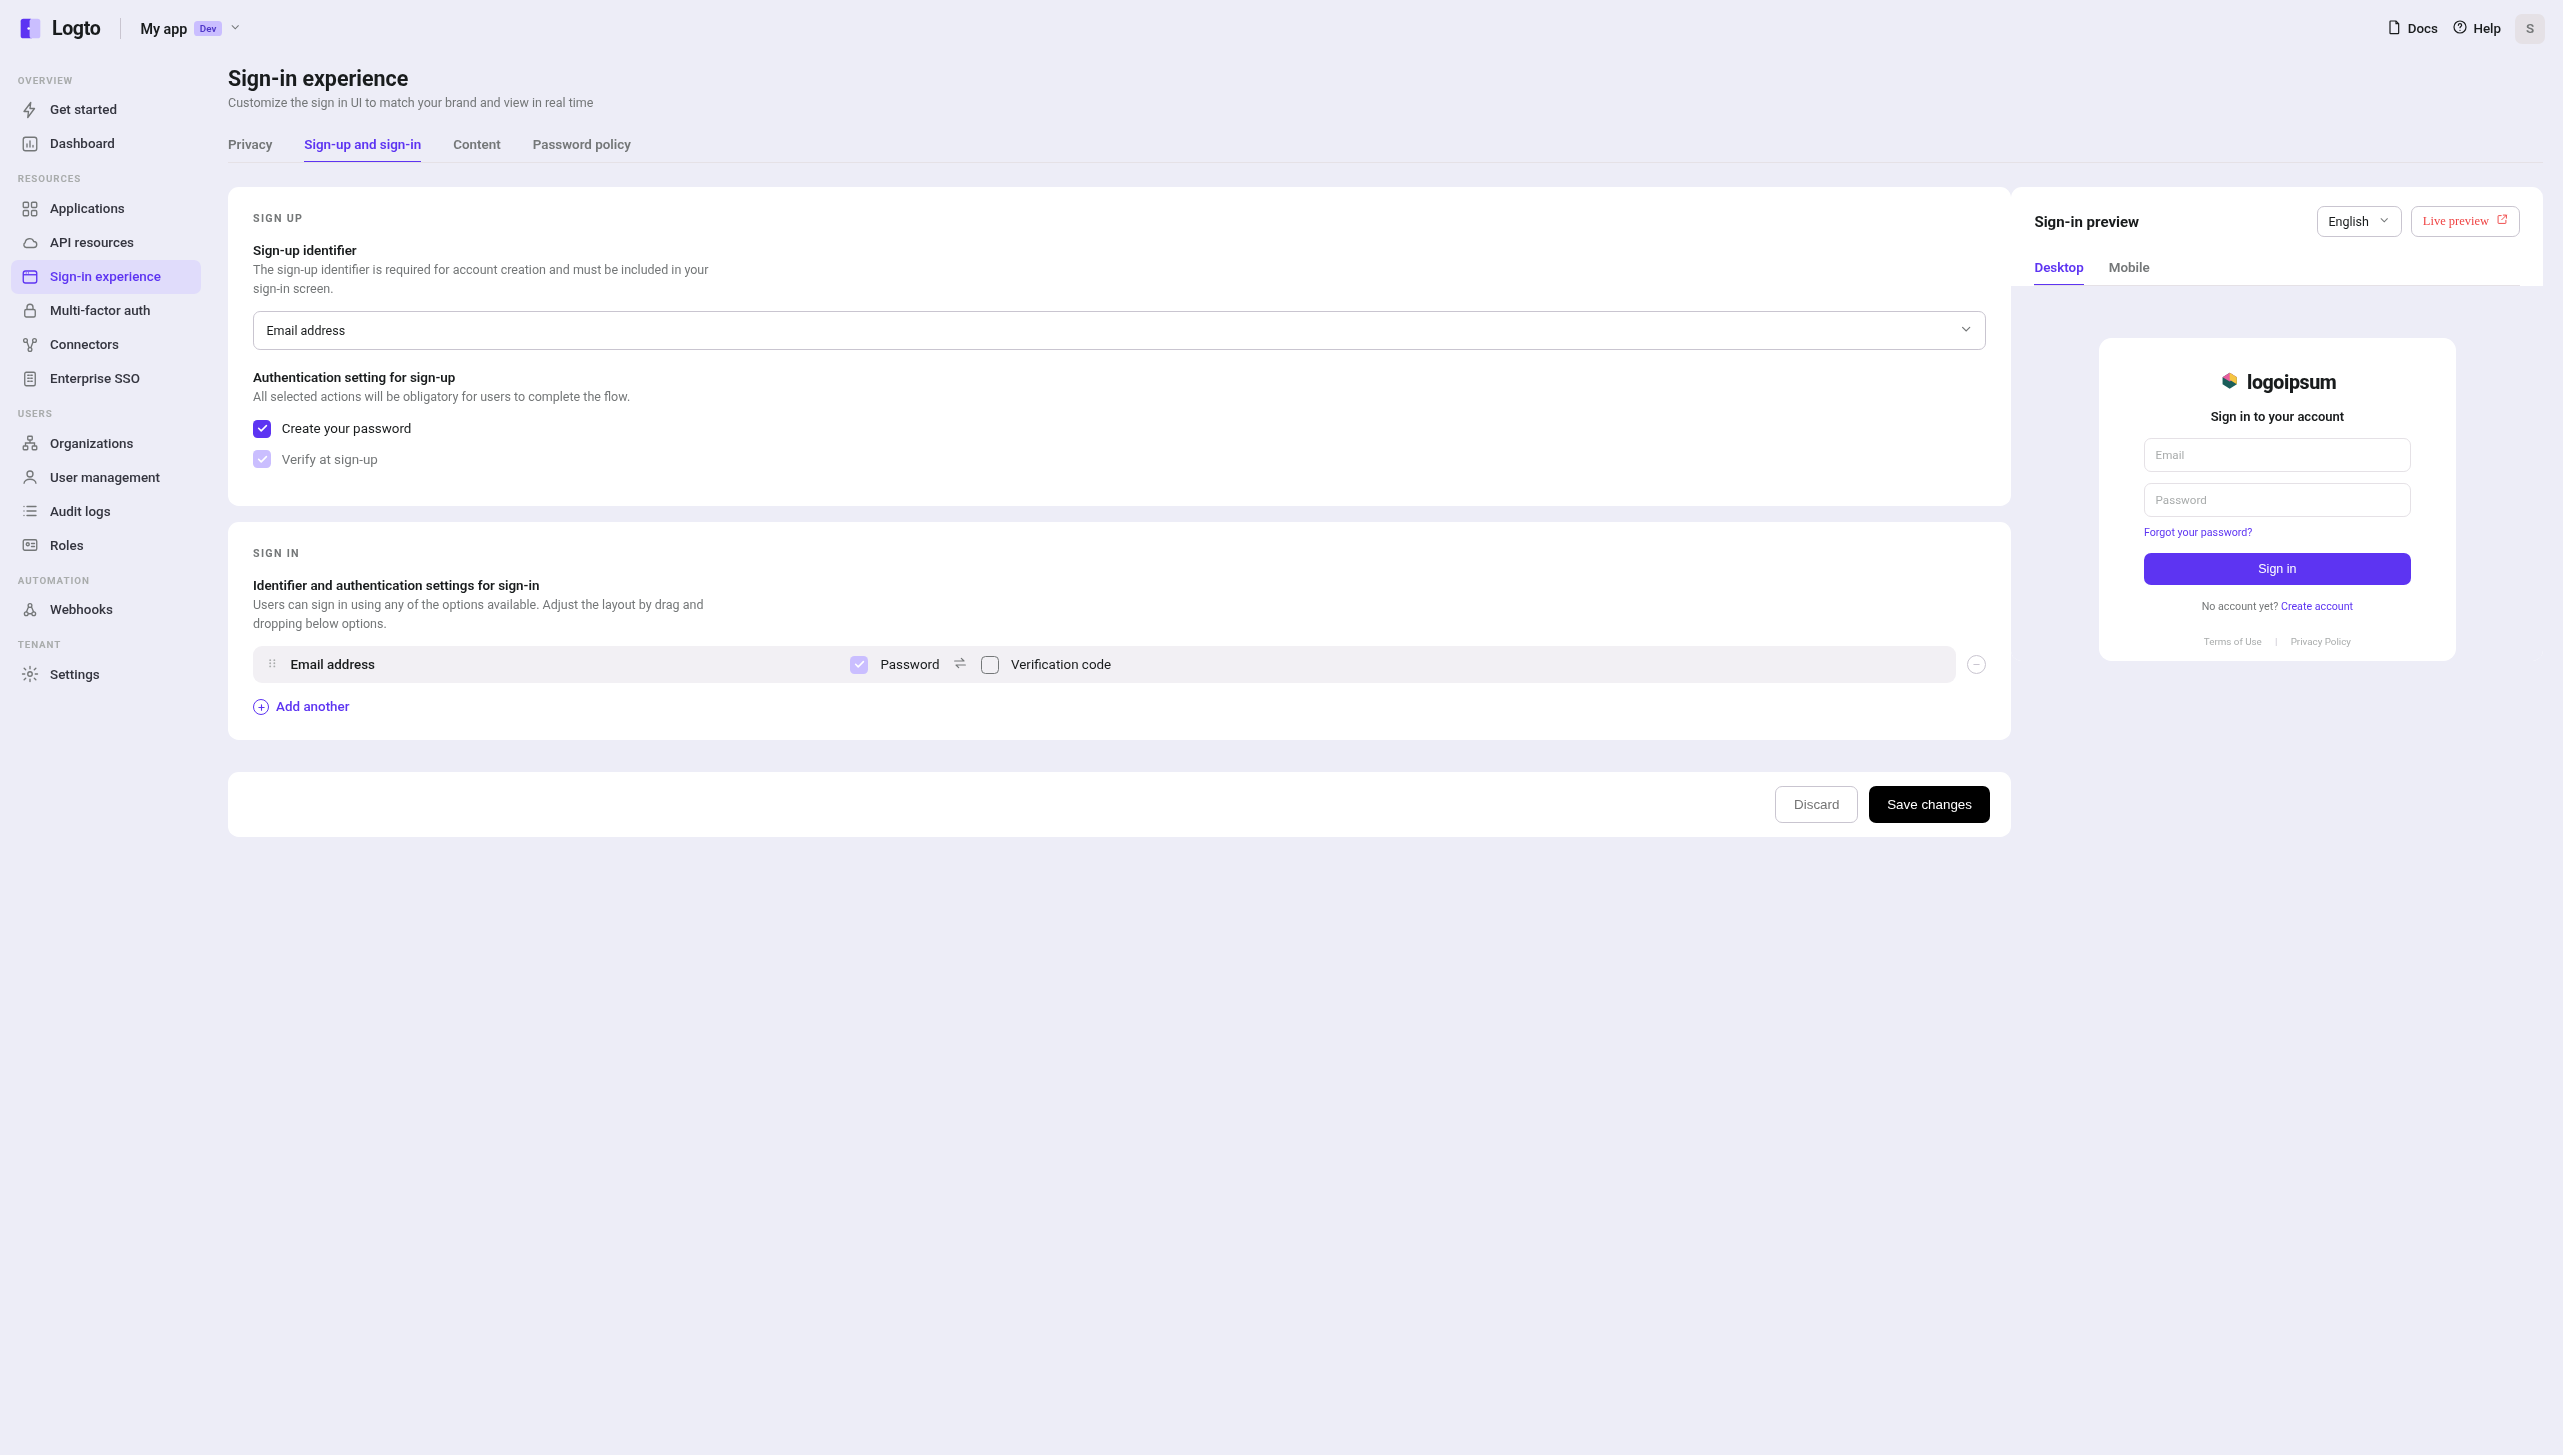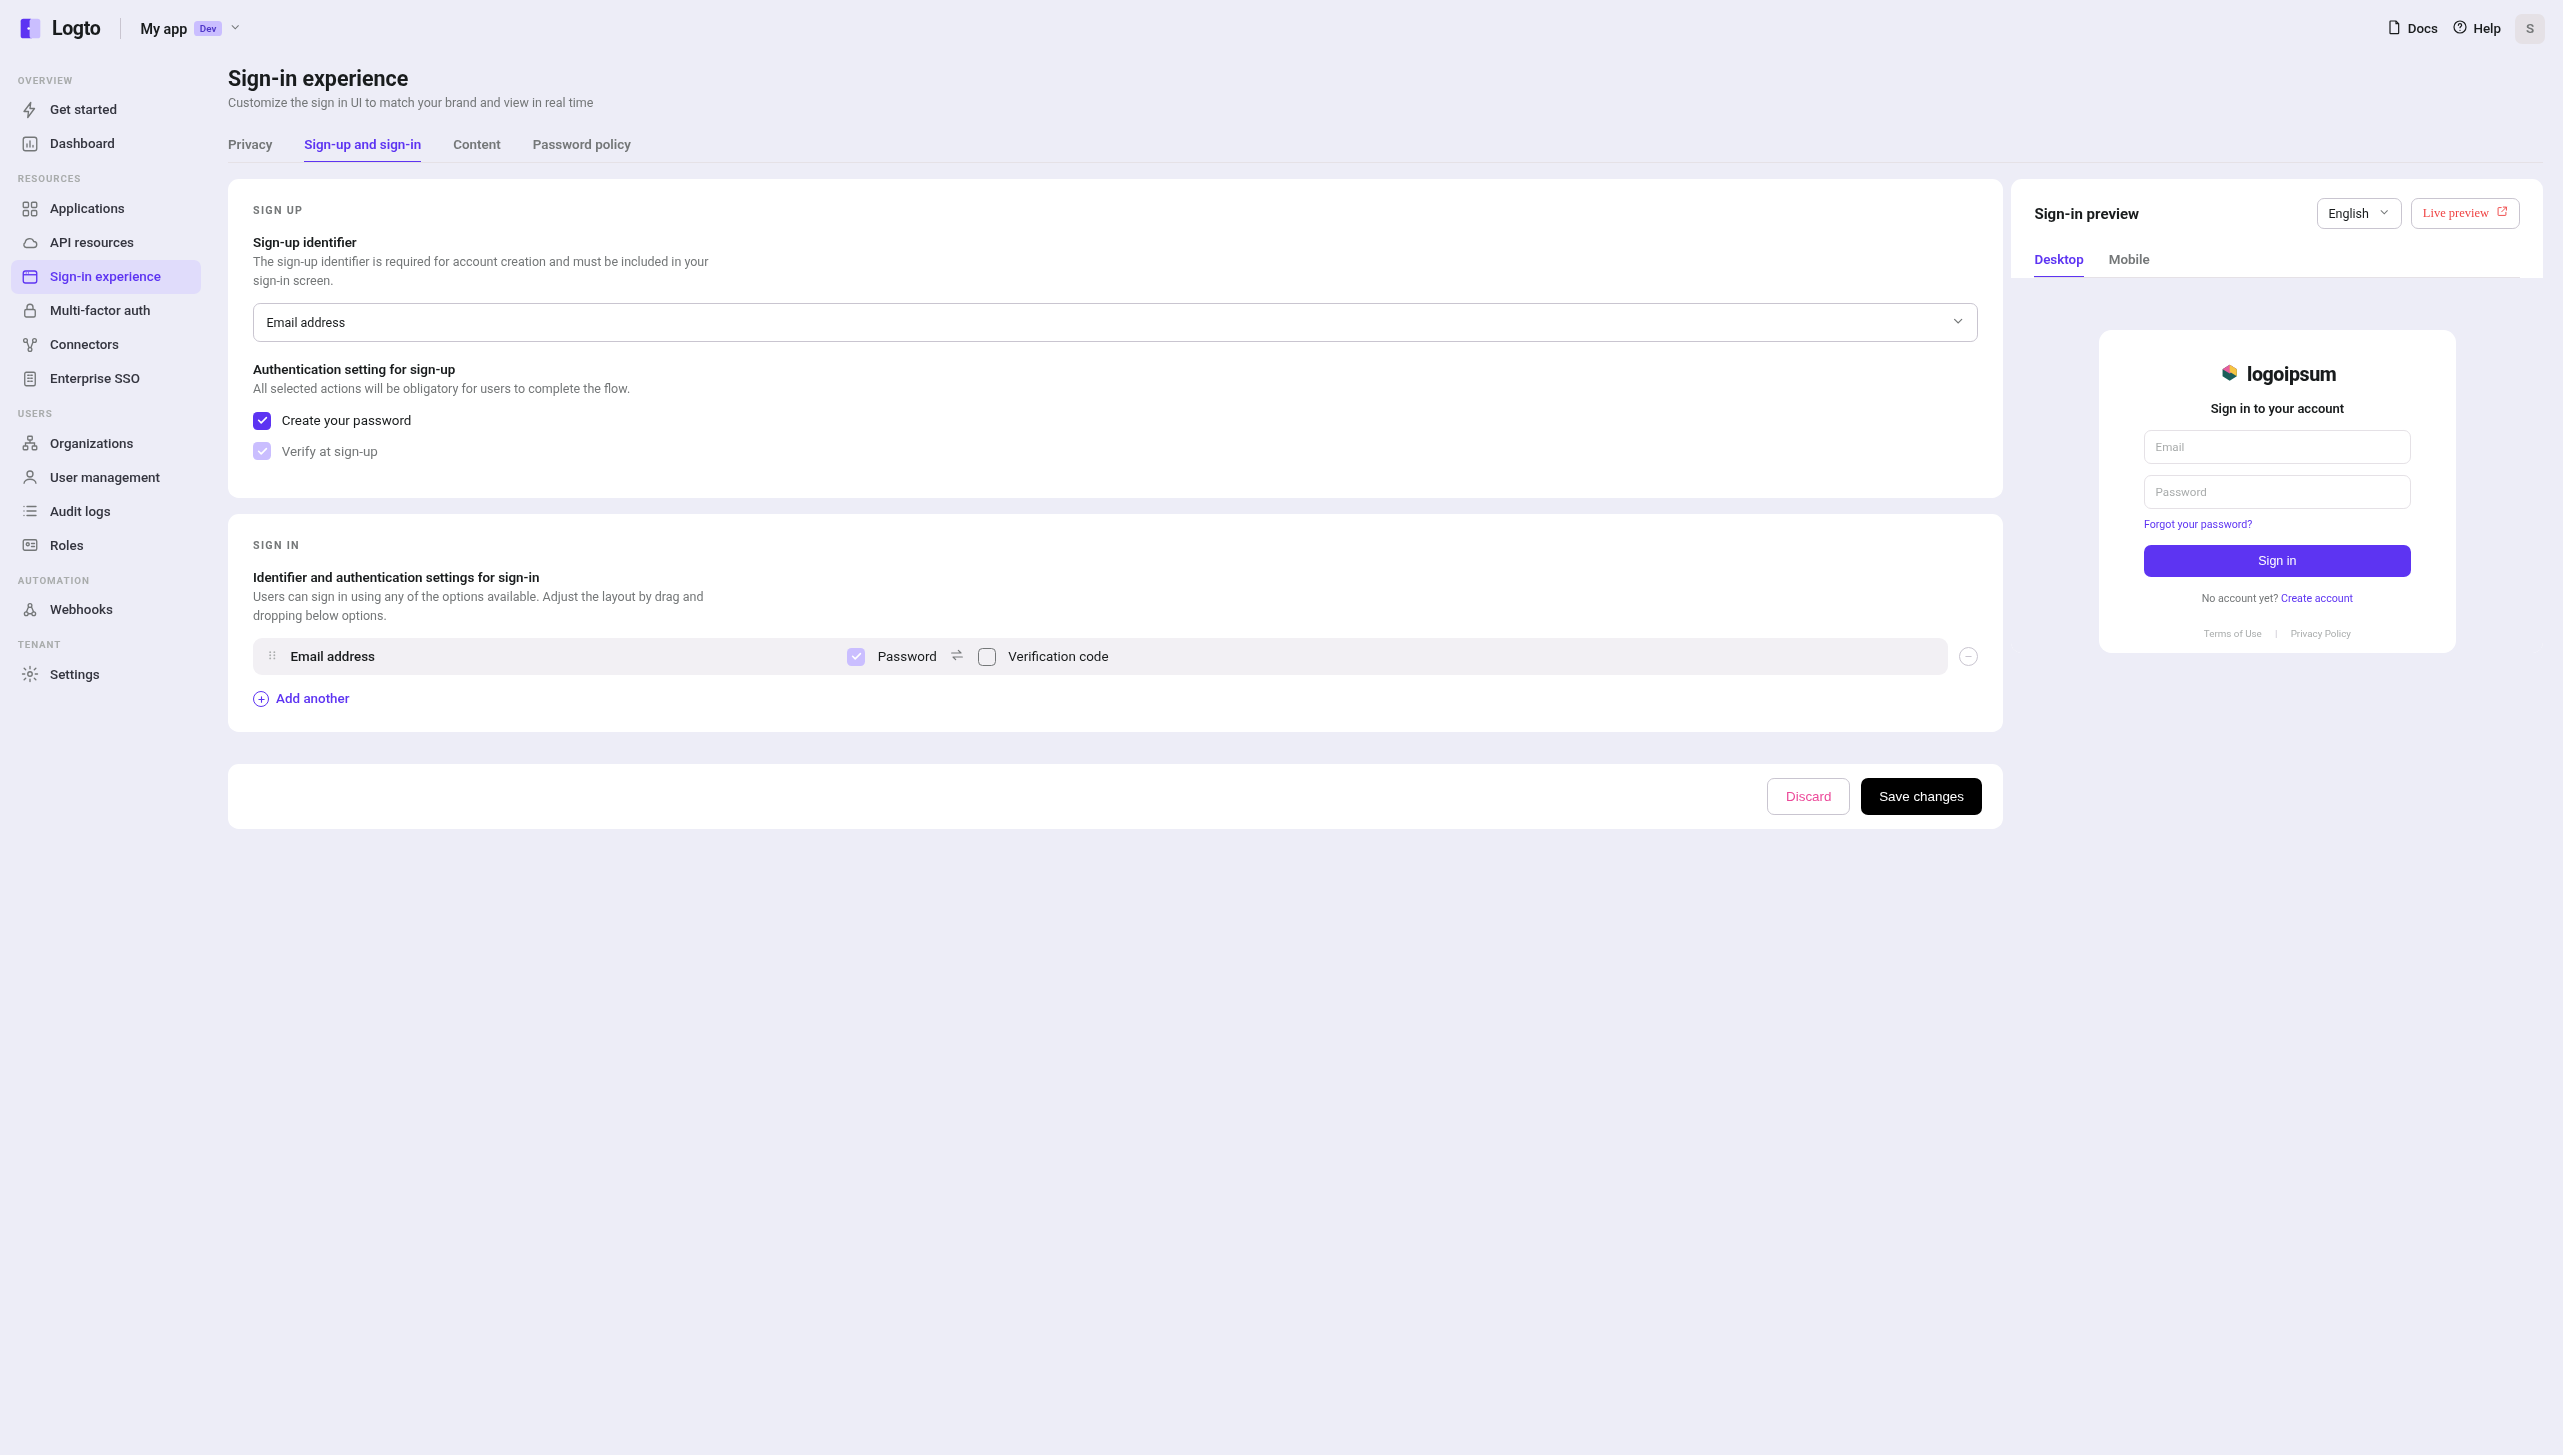--- a/index.html
+++ b/index.html
@@ -57,21 +57,21 @@
 .nav-label { color: #34353F; text-align: center; }
 .nav-item.active .nav-label { color: #5D34F2; }
 
 .main { flex: 1; padding: 9px 19.6px 19.6px 16px; overflow-y: auto; display: flex; flex-direction: column; }
 .page-title { font-size: 21.4px; font-weight: 700; }
 .page-subtitle { font-size: 12.5px; color: #747778; margin-top: 3.6px; }
 .tabs { display: flex; gap: 32px; margin-top: 18px; border-bottom: 0.9px solid #E5E1E6; }
 .tab { padding: 9px 0; font-size: 13.4px; font-weight: 600; color: #747778; cursor: pointer; border-bottom: 1.8px solid transparent; }
 .tab.active { color: #5D34F2; border-bottom-color: #5D34F2; }
 
-.content { display: flex; gap: 8px; margin-top: 16px; flex: 1; }
+.content { display: flex; gap: 0; margin-top: 24px; flex: 1; }
 .left-col { flex: 1; display: flex; flex-direction: column; gap: 16px; min-width: 0; }
 .right-col { width: 532px; }
 
 .card { background: #fff; border-radius: 10.7px; padding: 25px 25px; }
 .card-sig { background: #fff; border-radius: 10.7px; padding: 25px 25px; }
 .preview-card { background: #fff; border-radius: 10.7px; padding: 19.6px 23px 0 23px; display: flex; flex-direction: column; }
 
 .section-caption { font-size: 10.7px; font-weight: 700; letter-spacing: 1.3px; color: #747778; margin-bottom: 18px; }
 .field-title { font-size: 13.4px; font-weight: 600; margin-bottom: 3.6px; }
 .field-desc { font-size: 12.5px; color: #747778; margin-bottom: 12.5px; line-height: 1.5; max-width: 464px; }
@@ -165,21 +165,21 @@
 .legal .sep { color: #C9C5D0; }
 
 .footer-card {
   background: #fff; border-radius: 10.7px; padding: 14.3px 21.4px;
   display: flex; justify-content: flex-end; gap: 10.7px; margin-top: 16px;
 }
 .btn {
   border-radius: 7.1px; padding: 9.8px 18px; font-size: 13.4px; font-weight: 500;
   cursor: pointer; border: none;
 }
-.btn-secondary { background: #fff; border: 0.9px solid #C9C5D0; color: #ec4899; }
+.btn-secondary { background: #fff; border: 0.9px solid #C9C5D0; color: #737373; }
 .btn-primary { background: #000000; color: #fff; }
 
 
 .nav-icon svg { width: 18px; height: 18px; }
 </style>
 </head>
 <body>
 
 <div class="app">
 

